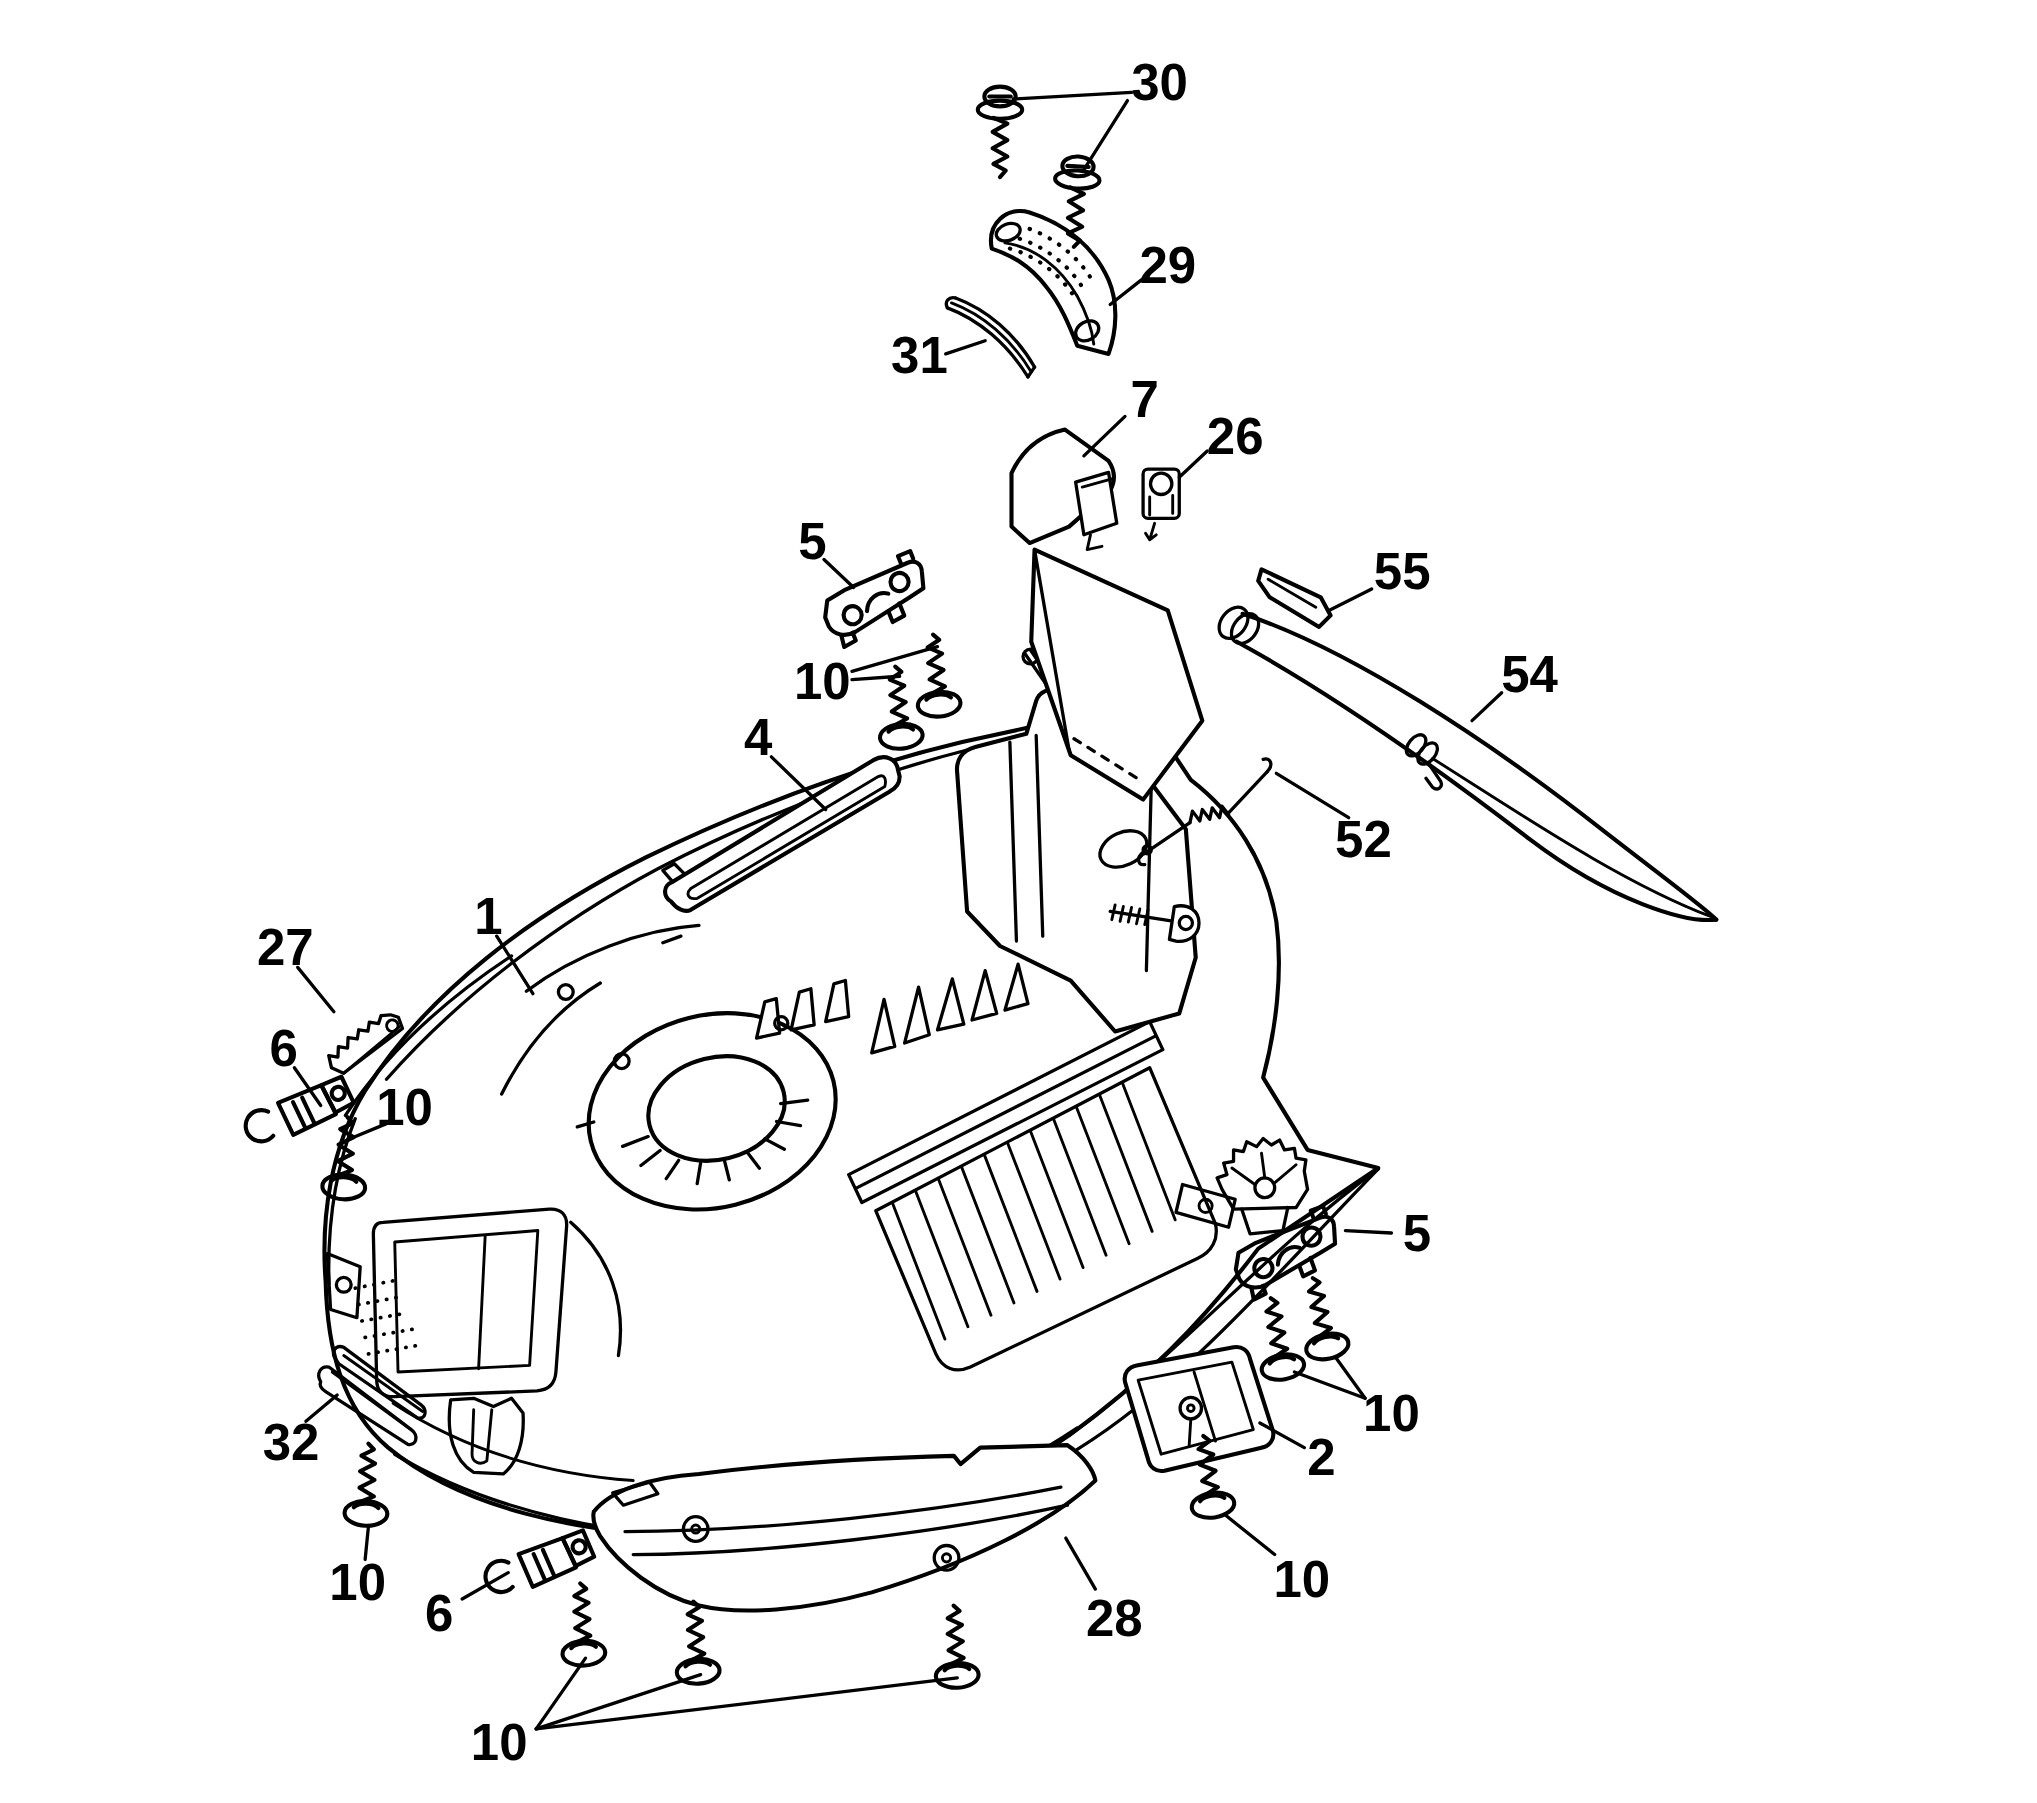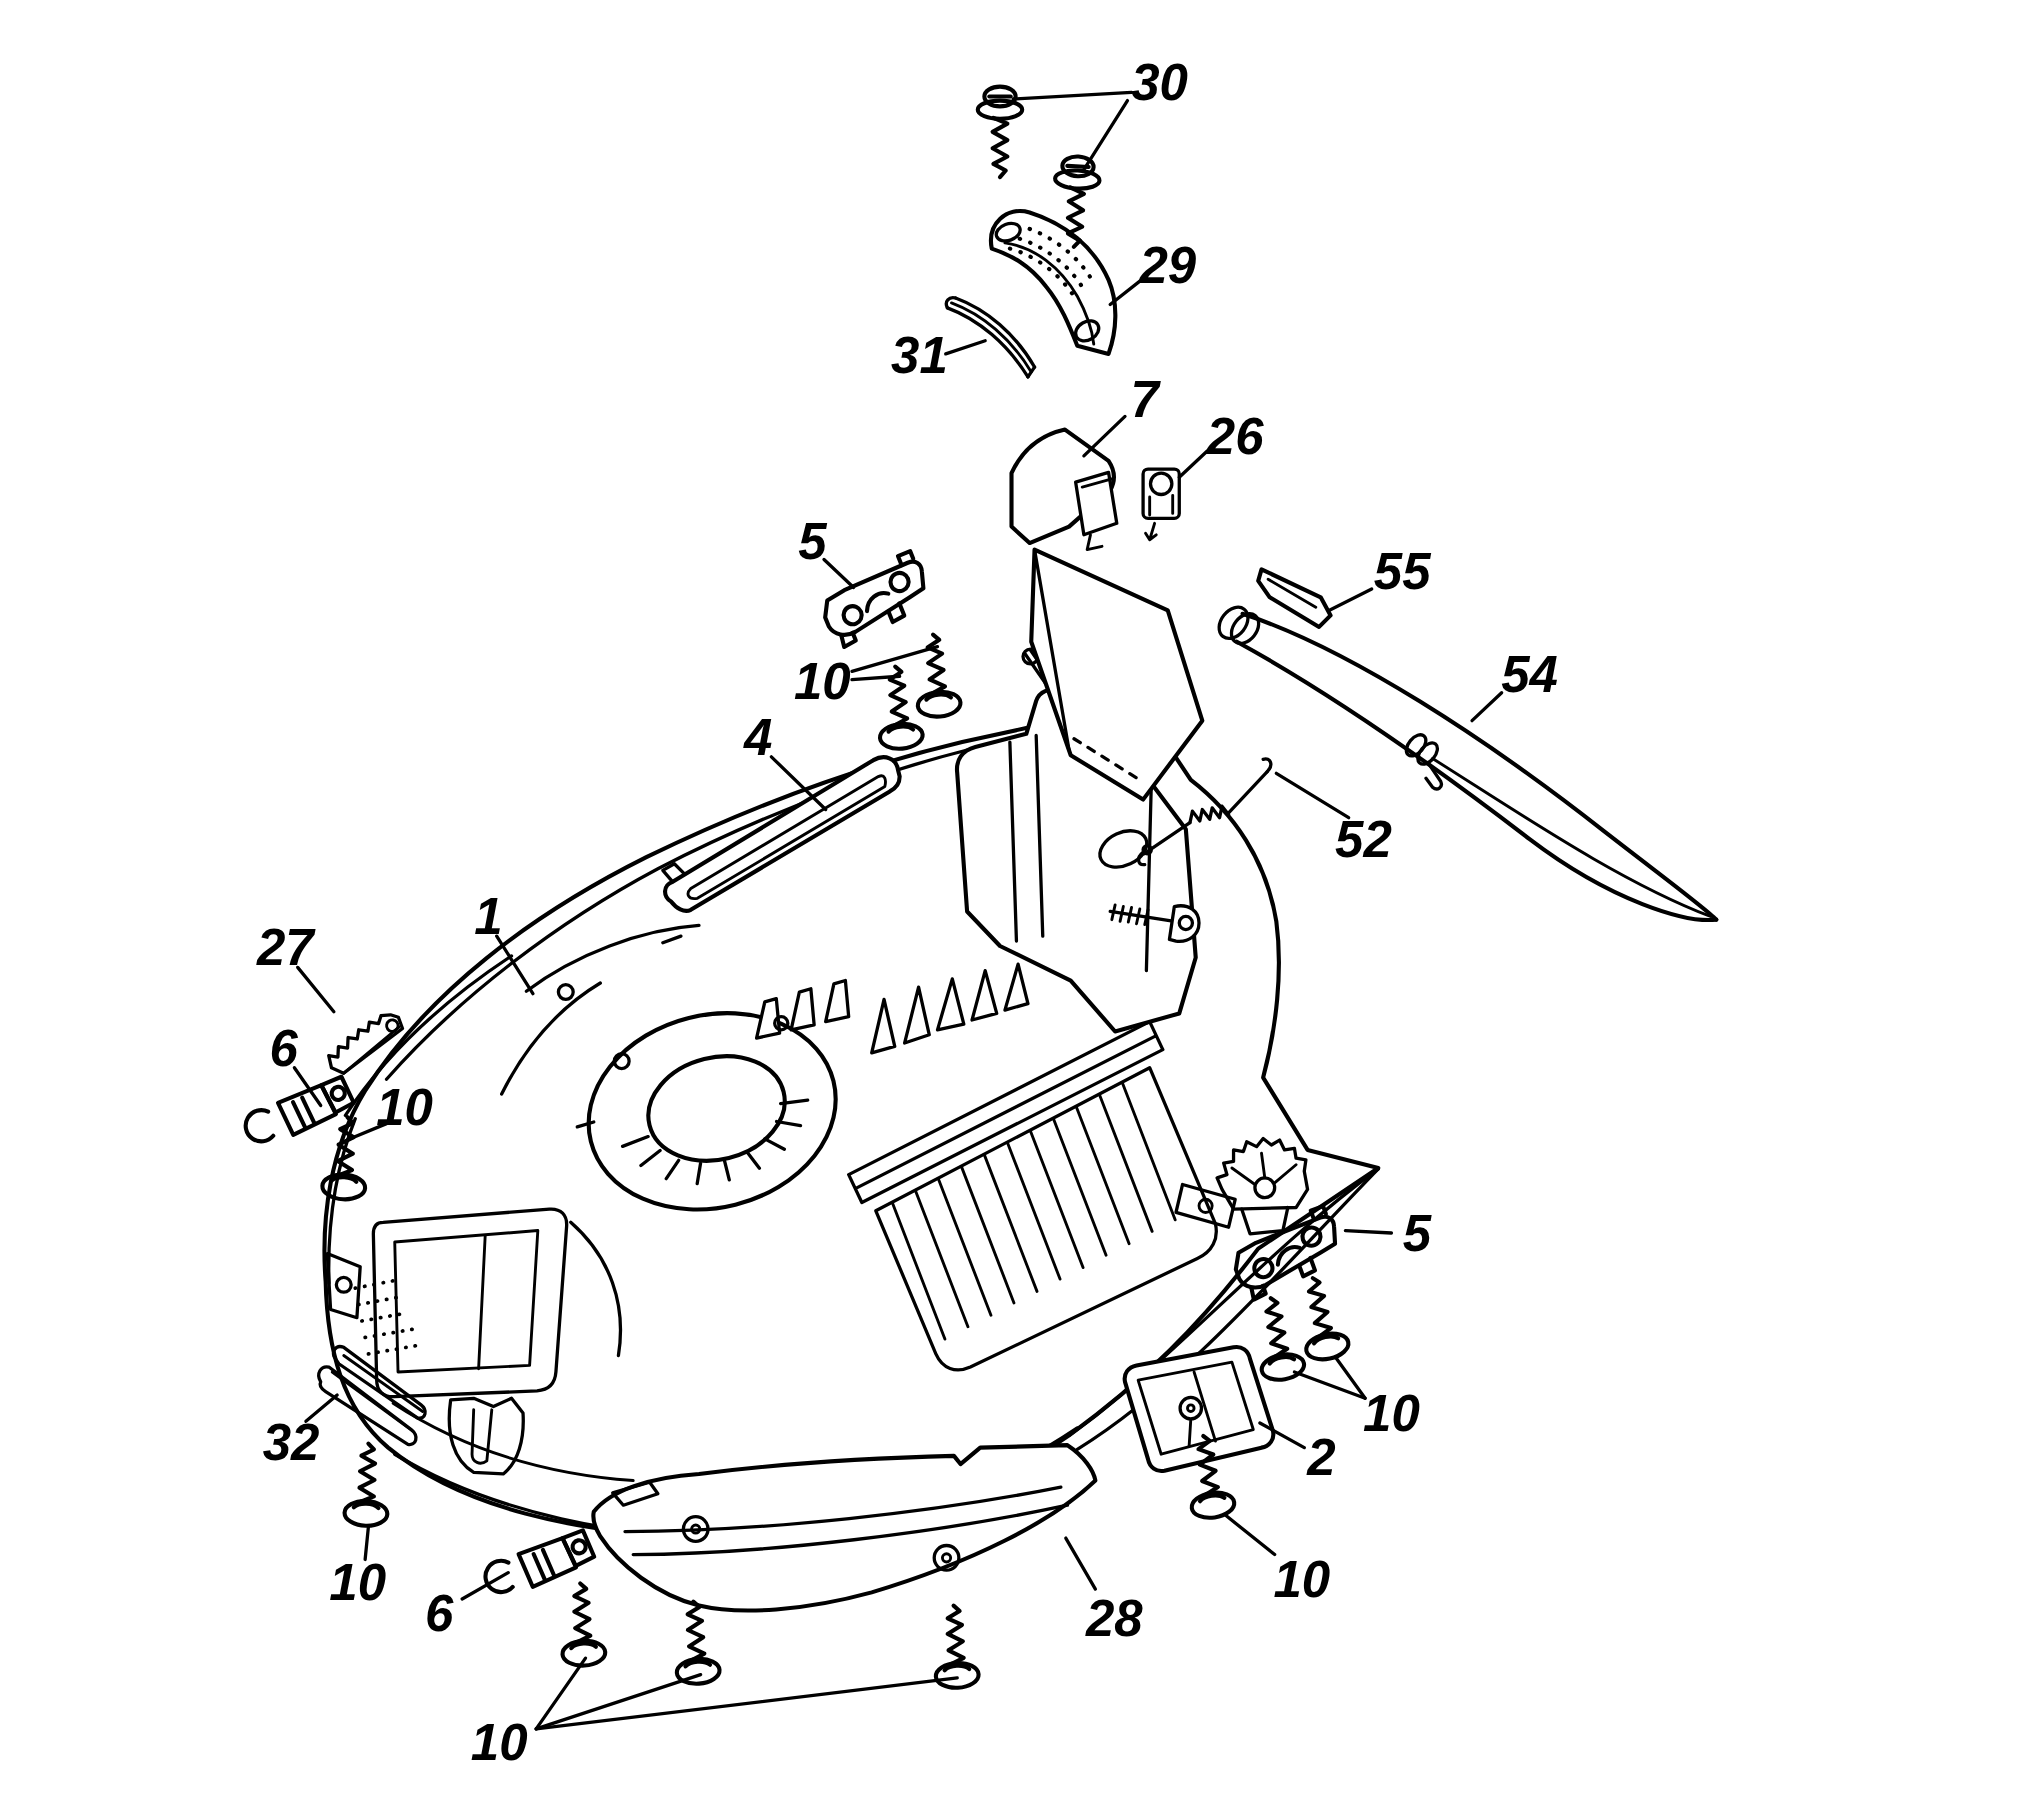--- a/index.html
+++ b/index.html
@@ -1,20 +1,20 @@
 <!DOCTYPE html>
 <html style="--line: #000000; --bg: #ffffff;font-size:13px"><head>
 <meta charset="utf-8">
 <style>
   :root{
     --line:#000000;
     --bg:#ffffff;
   }
   html,body{margin:0;padding:0;background:var(--bg);}
-  .stage{position:relative;width:2037px;height:1804px;background:var(--bg);overflow:hidden;font-style:italic;}
+  .stage{position:relative;width:2037px;height:1804px;background:var(--bg);overflow:hidden;}
   svg{display:block;width:2037px;height:1804px;}
   .art{stroke:var(--line);fill:none;stroke-width:5;stroke-linecap:round;stroke-linejoin:round;}
   .art .fillw{fill:var(--bg);}
   .art .thin{stroke-width:3.5;}
   .art .mid{stroke-width:4;}
   .art .dots{stroke-dasharray:0.5 13;stroke-width:5;}
   .art .dots2{stroke-dasharray:0.5 11;stroke-width:4.5;}
   .art .serr{stroke-dasharray:9 11;stroke-width:4;}
   #leader-lines line{stroke:var(--line);stroke-width:4;stroke-linecap:round;}
   #callout-labels text{

